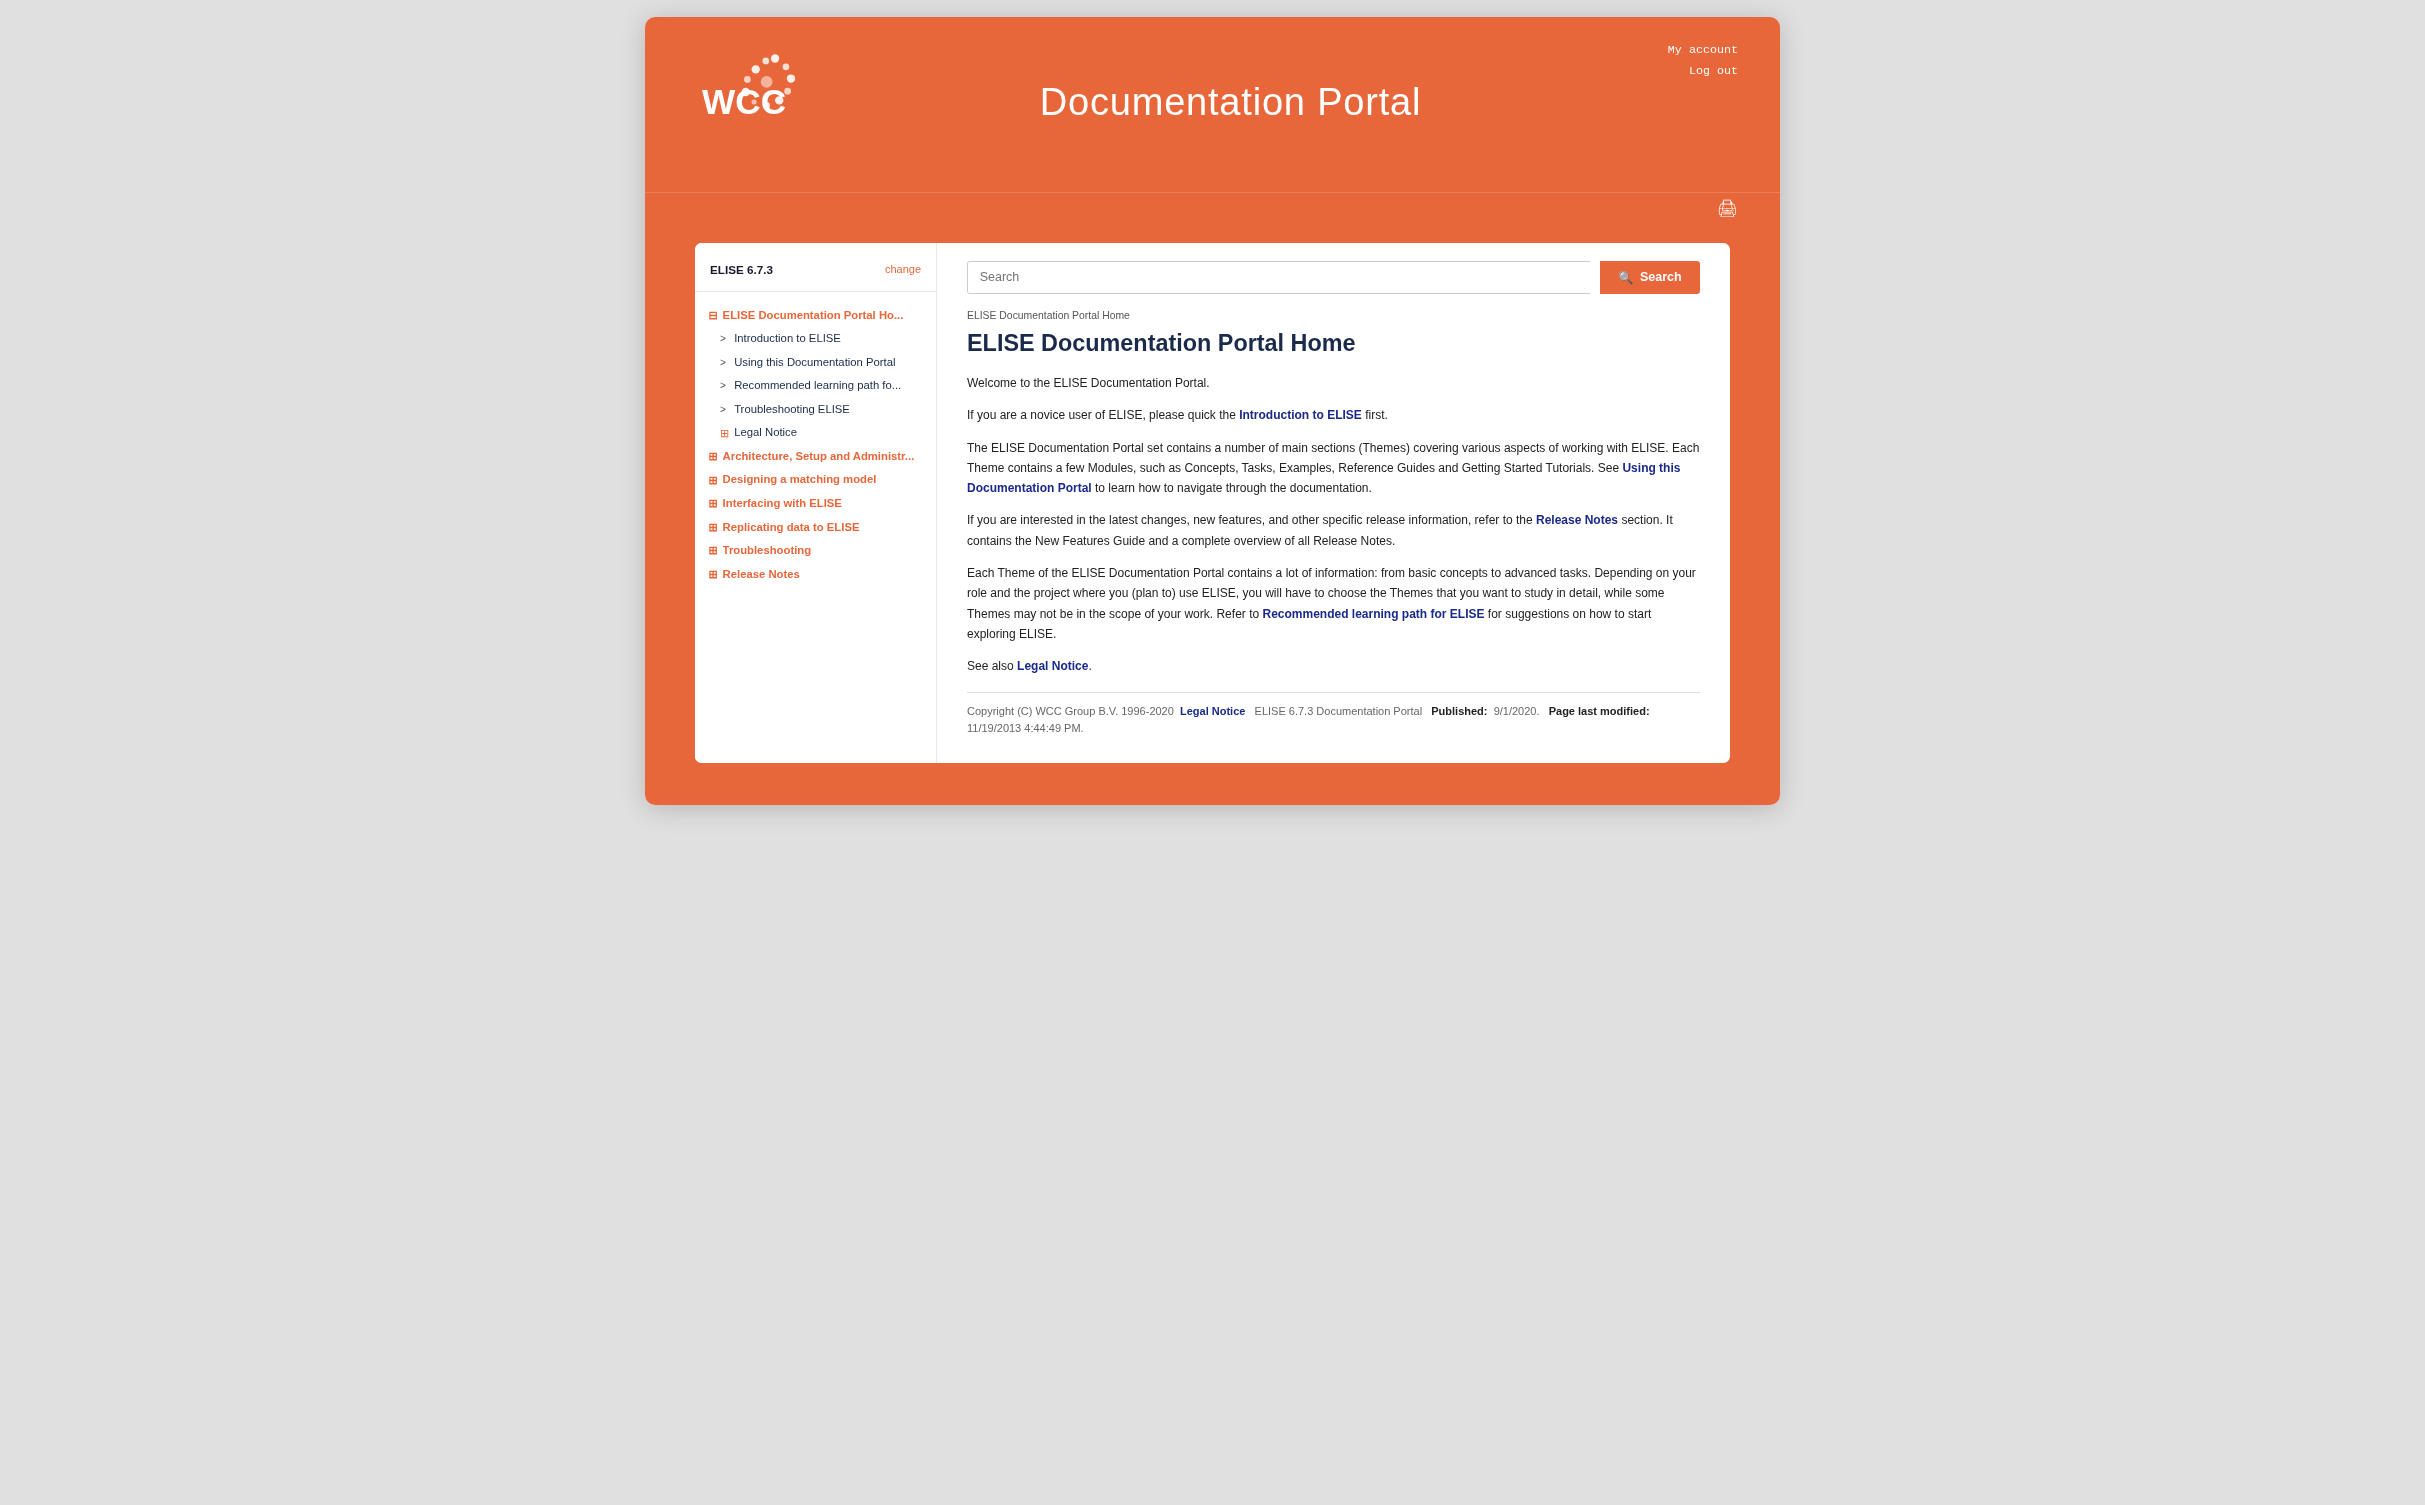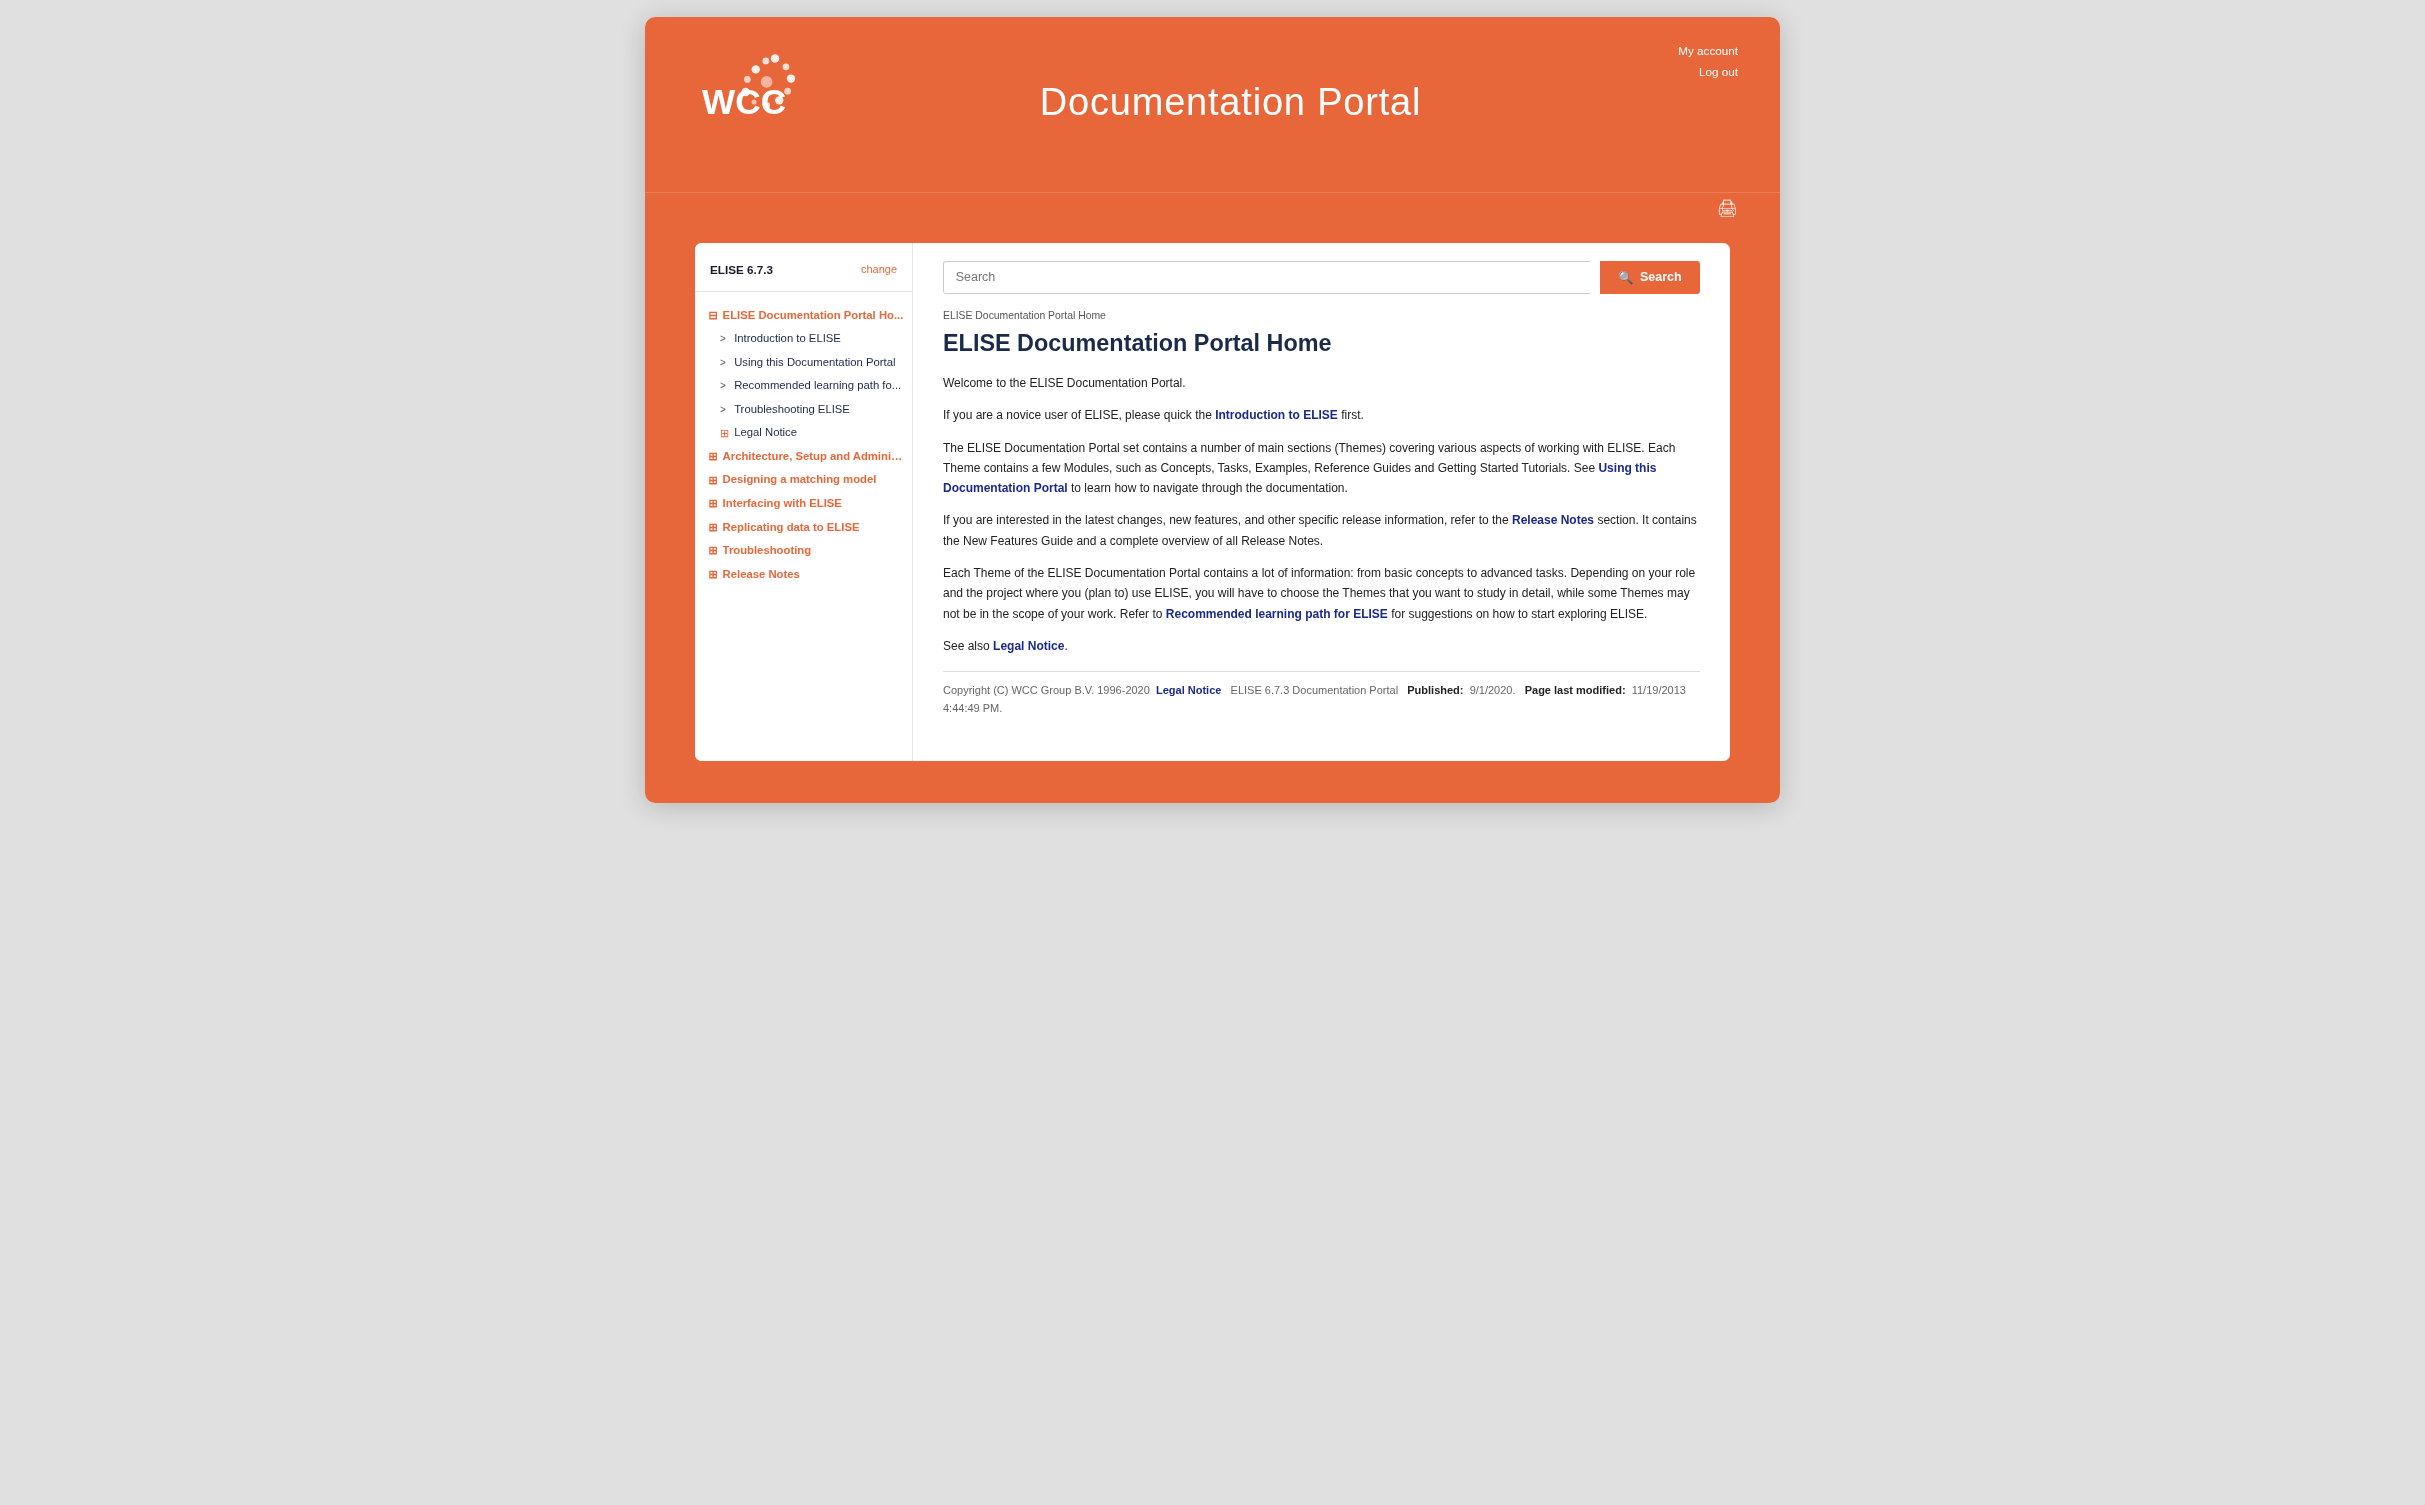--- a/index.html
+++ b/index.html
@@ -62,20 +62,21 @@
       text-align: right;
       color: #fff;
       font-size: 11.7px;
       line-height: 1.8;
     }
 
     .header-account a {
       color: #fff;
       text-decoration: none;
       display: block;
+      font-family: Liberation Mono, monospace;
     }
 
     .print-bar {
       background: #e8673a;
       padding: 6.7px 42px;
       display: flex;
       justify-content: flex-end;
       align-items: center;
       border-top: 0.8px solid rgba(255,255,255,0.15);
     }
@@ -99,21 +100,21 @@
       border-radius: 6.7px;
       width: 100%;
       max-width: 1035px;
       display: flex;
       overflow: hidden;
       min-height: 518px;
     }
 
     
     .sidebar {
-      width: 218px;
+      width: 242px;
       min-width: 200px;
       background: #fff;
       border-right: 0.8px solid #e8e8e8;
       padding: 20px 0 20px 0;
       flex-shrink: 0;
     }
 
     .sidebar-version {
       display: flex;
       align-items: center;

